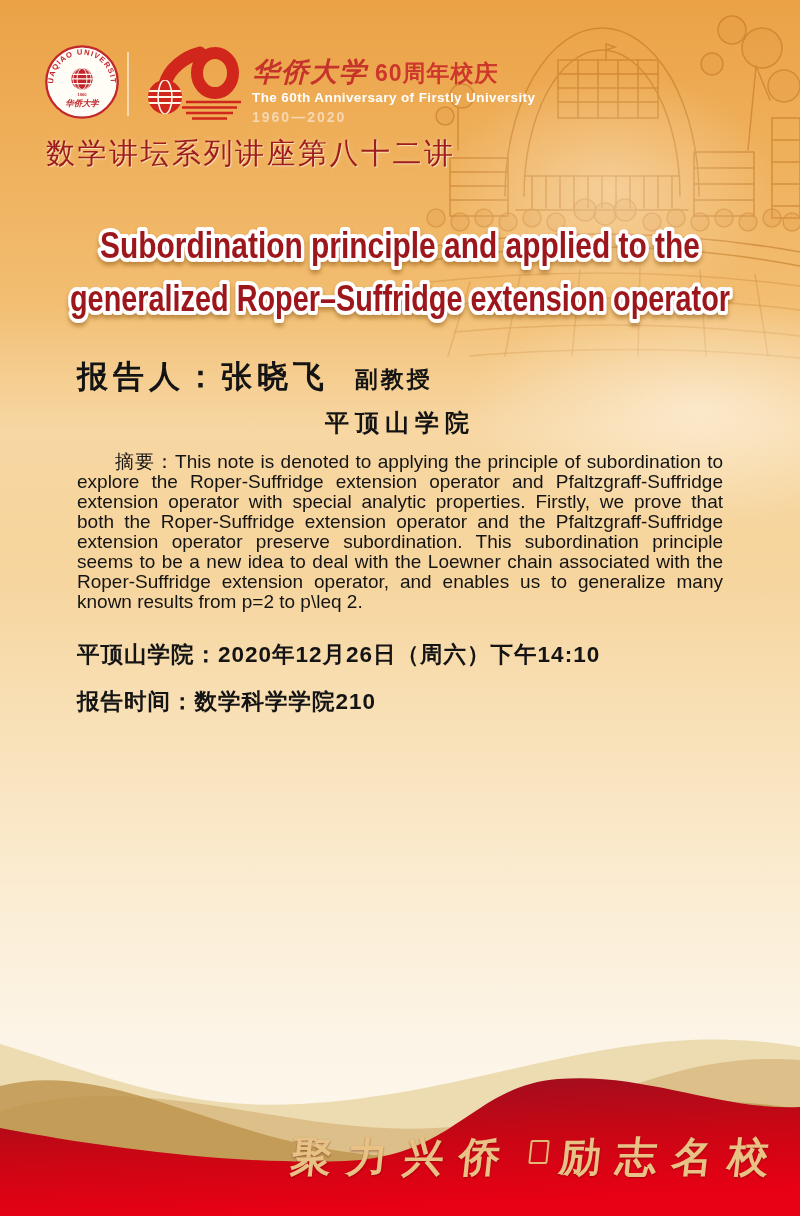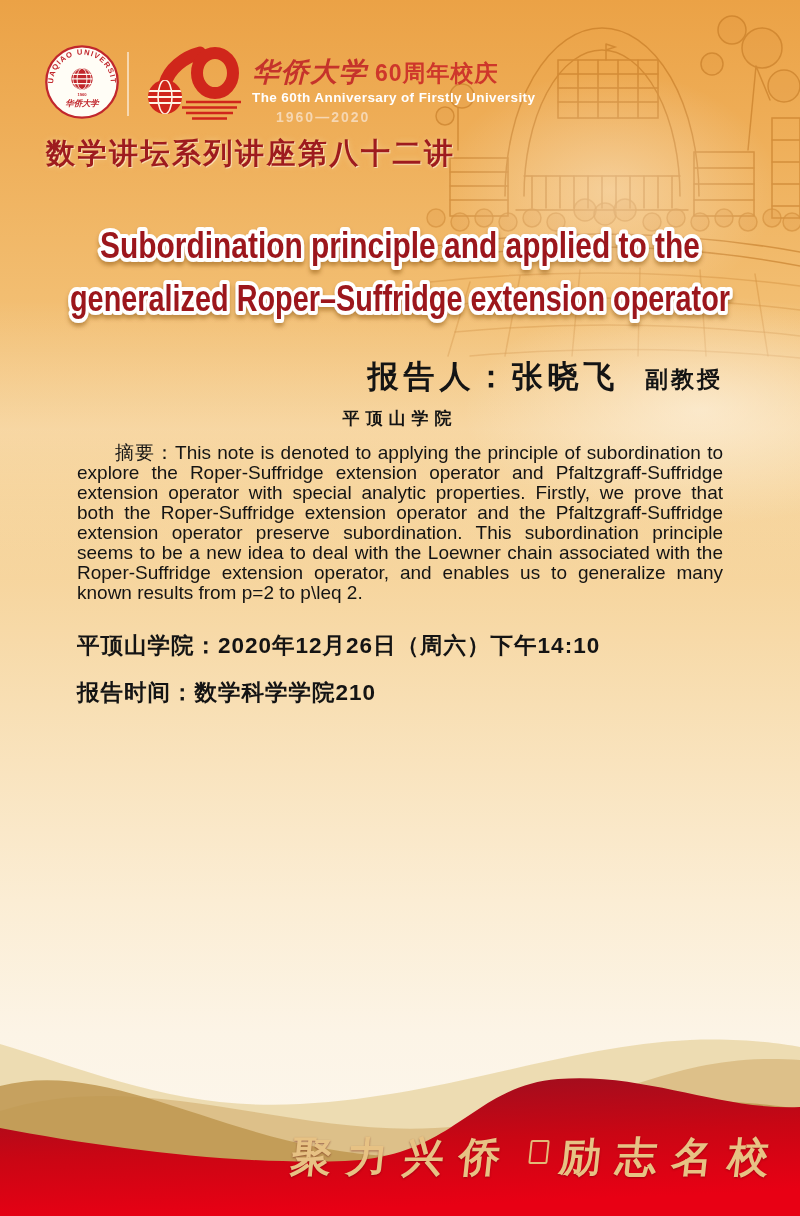--- a/index.html
+++ b/index.html
@@ -23,38 +23,38 @@
 
   
   .seal{position:absolute;left:44px;top:44px;}
   .brand-divider{position:absolute;left:127px;top:52px;width:2px;height:64px;background:rgba(255,255,255,.55);}
   .logo60{position:absolute;left:138px;top:46px;}
   .brand-text{position:absolute;left:252px;top:58px;line-height:1;}
   .brand-cn{display:flex;align-items:baseline;}
   .brand-cn-script{font-family:"DejaVu Serif",serif;font-style:italic;font-weight:700;font-size:27px;color:#C5332B;letter-spacing:2px;}
   .brand-cn-title{font-size:23px;font-weight:900;color:#CE372B;margin-left:7px;letter-spacing:1px;}
   .brand-en{margin-top:6px;font-size:13.5px;font-weight:700;color:#FFFFFF;letter-spacing:.4px;}
-  .brand-years{margin-top:5px;font-size:14px;font-weight:700;color:#F6D7B2;letter-spacing:2px;margin-left:24px;}
+  .brand-years{margin-top:5px;font-size:14px;font-weight:700;color:#F6D7B2;letter-spacing:2px;}
 
   
   .series{
     position:absolute;left:46px;top:134px;
-    font-size:29px;font-weight:700;color:#9E1B1E;letter-spacing:2.5px;
+    font-size:29px;font-weight:400;color:#9E1B1E;letter-spacing:2.5px;
     text-shadow:1px 1px 0 rgba(255,243,214,.65), 0 0 6px rgba(255,240,200,.35);
   }
 
   
   .title-svg{position:absolute;left:0;top:212px;}
 
   
   .bodycol{position:absolute;left:77px;top:356px;width:646px;color:#141414;}
-  .speaker-line{text-align:right;font-weight:900;white-space:nowrap;}
+  .speaker-line{text-align:left;font-weight:900;white-space:nowrap;}
   .speaker-main{font-size:31px;letter-spacing:5px;}
   .speaker-rank{font-size:23px;letter-spacing:3px;margin-left:12px;}
-  .affiliation{text-align:center;font-size:17px;font-weight:900;letter-spacing:6px;margin-top:9px;}
+  .affiliation{text-align:center;font-size:24px;font-weight:900;letter-spacing:6px;margin-top:9px;}
   .abstract{margin-top:13px;font-size:19px;line-height:20px;text-align:justify;text-indent:2em;}
   .bio{margin-top:2px;font-size:19px;font-weight:700;line-height:33px;text-align:justify;text-indent:2em;}
   .details{margin-top:15px;}
   .detail-row{font-size:22.5px;font-weight:700;line-height:47px;letter-spacing:1px;white-space:nowrap;}
 
   
   .waves{position:absolute;left:0;bottom:0;z-index:4;display:block;}
   .motto{
     position:absolute;right:16px;top:1124px;z-index:5;height:66px;
     display:flex;align-items:center;color:#E7C284;

